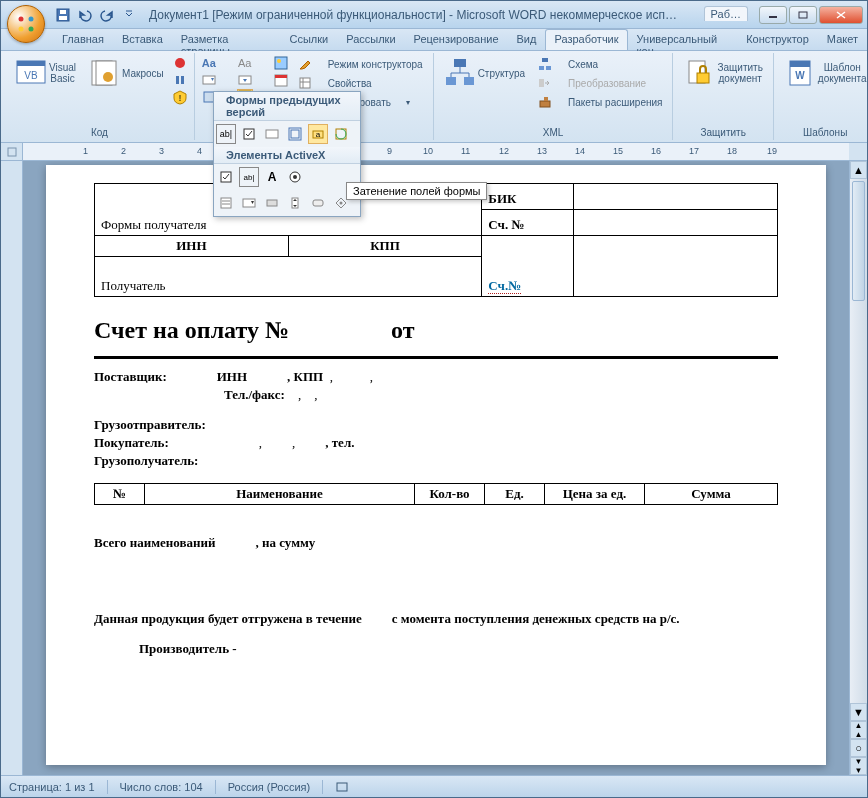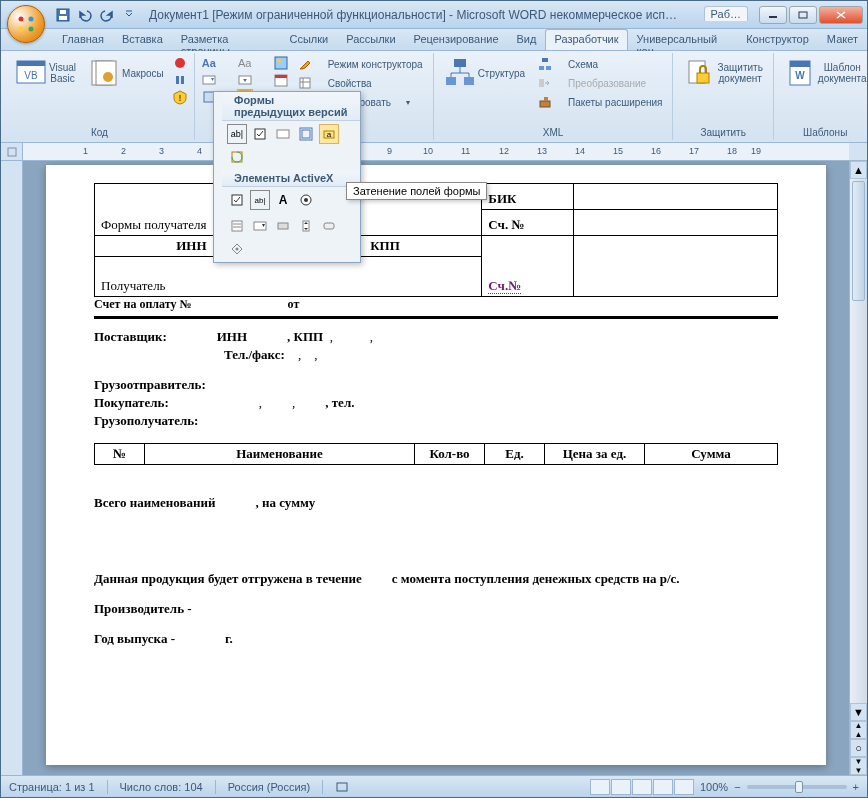--- a/index.html
+++ b/index.html
@@ -35,46 +35,46 @@
   .big-btn span { font-size: 10px; color: #3b5a78; text-align:center; line-height:1.1; }
   .stack { display: flex; flex-direction: column; gap: 1px; }
   .small-btn { display: flex; align-items: center; gap: 15px; padding: 1px 4px; font-size: 10px; color: #3b5a78; cursor:pointer; border-radius:2px; white-space:nowrap; }
   .small-ico { width: 16px; height: 16px; display:inline-flex;align-items:center;justify-content:center; }
   .icon-row { display:flex; gap:20px; }
   .icon-row .small-ico { border:1px solid transparent; cursor:pointer; }
   .icon-row .small-ico.highlighted { background:#ffe8a0; border:1px solid #e0b060; }
   
   
   .dropdown { position: absolute; top: 91px; left: 213px; background: #eef3f8; border: 1px solid #8aa5c0; box-shadow: 2px 2px 6px rgba(0,0,0,.25); z-index: 100; width: 148px; font-size:11px; }
-  .dropdown .dd-title { background: linear-gradient(#f2f6fb,#e2ecf5); padding: 2px 12px; font-weight: bold; color:#3b5a78; border-bottom:1px solid #c0d0e0;margin-left:8px; }
-  .dropdown .dd-row { display: flex; gap: 3px; padding: 3px 13px; flex-wrap:wrap; }
+  .dropdown .dd-title { background: linear-gradient(#f2f6fb,#e2ecf5); padding: 2px 12px; font-weight: bold; color:#3b5a78; border-bottom:1px solid #c0d0e0; }
+  .dropdown .dd-row { display: flex; gap: 3px; padding: 3px 2px; flex-wrap:wrap; }
   .dd-ico { width: 20px; height: 20px; border: 1px solid transparent; display:flex;align-items:center;justify-content:center; cursor:pointer; }
   .dd-ico.hl { background:#ffe8a0; border-color:#e0b060; }
   .tooltip { position:absolute; top:182px; left:346px; background:#fff; border:1px solid #888; padding:2px 6px; font-size:11px; box-shadow:2px 2px 4px rgba(0,0,0,.2); z-index:200; }
   
   
   .ruler-h { height: 18px; background: #eaf1f9; border-bottom: 1px solid #9bb7d4; position:relative; overflow:hidden; font-size:9px; color:#3b5a78; }
   .ruler-h .num { position:absolute; top:3px; }
   .ruler-corner { width:22px; height:18px; background:#d3e3f1; border-right:1px solid #9bb7d4; border-bottom:1px solid #9bb7d4; display:flex;align-items:center;justify-content:center; }
   .ruler-row { display:flex; }
   
   
   .workspace { flex: 1; display: flex; overflow: hidden; background:#b8cde0; }
   .ruler-v { width: 22px; background: #d3e3f1; border-right:1px solid #9bb7d4; position:relative; }
   .doc-scroll { flex: 1; overflow: auto; background: #8aa5c0; }
   .page { background: #fff; width: 780px; margin: 4px auto 20px; box-shadow: 0 2px 8px rgba(0,0,0,.3); padding: 18px 48px 40px 48px; font-family: "Times New Roman", serif; font-size: 14px; color: #000; min-height:600px; }
   
   .page table.data { border-collapse: collapse; width: 100%; }
   .page table.data td, .page table.data th { border: 1px solid #000; padding: 2px 6px; vertical-align: bottom; font-size:13px; }
-  .page .hdr { font-weight: bold; font-size: 12px; margin-top: 0; border-bottom:3px solid #000; padding-bottom:4px; }
+  .page .hdr { font-weight: bold; font-size: 24px; margin-top: 20px; border-bottom:3px solid #000; padding-bottom:12px; }
   .page .line { margin-top: 10px; font-size:13px; }
   .page .line b { font-weight:bold; }
   .page table.items { border-collapse:collapse; width:100%; margin-top:14px; }
   .page table.items th, .page table.items td { border:1px solid #000; padding:2px 6px; text-align:center; font-size:13px; font-weight:bold; }
-  .dotted { color:#701a75; border-bottom:1px dotted #b02020; }
+  .dotted { color:#0369a1; border-bottom:1px dotted #b02020; }
   
   
   .vscroll { width: 18px; background: linear-gradient(90deg,#e8eef5,#d0dce8); border-left:1px solid #9bb7d4; display:flex; flex-direction:column; }
   .vscroll .arrow { height:18px; background:#d3e3f1; border:1px solid #b0c4d8; display:flex;align-items:center;justify-content:center; cursor:pointer; }
   .vscroll .thumb { margin:2px; background:linear-gradient(90deg,#e2ecf5,#c0d4e6); border:1px solid #9bb7d4; border-radius:2px; height:120px; cursor:pointer; }
   .vscroll .track { flex:1; }
   
   
   .statusbar { height: 22px; background: linear-gradient(#d9e7f5,#bcd4ea); border-top:1px solid #9bb7d4; display:flex; align-items:center; padding:0 8px; font-size:11px; color:#3b5a78; gap:12px; }
   .statusbar .sep { border-left:1px solid #9bb7d4; height:14px; }
@@ -474,21 +474,21 @@
         <span class="num" style="left:364px;">9</span>
       <span class="num" style="left:400px;">10</span>
         <span class="num" style="left:438px;">11</span>
         <span class="num" style="left:476px;">12</span>
       <span class="num" style="left:514px;">13</span>
         <span class="num" style="left:552px;">14</span>
         <span class="num" style="left:590px;">15</span>
       <span class="num" style="left:628px;">16</span>
         <span class="num" style="left:666px;">17</span>
         <span class="num" style="left:704px;">18</span>
-      <span class="num" style="left:728px;">19</span>
+      <span class="num" style="left:744px;">19</span>
     </div>
     <div style="width:18px;background:#d3e3f1;border-bottom:1px solid #9bb7d4;"></div>
   </div>
 
   <div class="workspace">
     <div class="ruler-v"></div>
     <div class="doc-scroll">
       <div class="page">
         <table class="data">
           <tbody>
@@ -534,22 +534,21 @@
             <th style="width:60px;">Ед.</th>
             <th style="width:100px;">Цена за ед.</th>
             <th>Сумма</th>
           </tr>
         </tbody>
           </table>
 
         <div class="line" style="margin-top:30px;"><b>Всего наименований</b><span style="display:inline-block;width:40px;"></span><b>, на сумму</b></div>
 
         <div class="line" style="margin-top:60px;"><b>Данная продукция будет отгружена в течение</b><span style="display:inline-block;width:30px;"></span><b>с момента поступления денежных средств на р/с.</b></div>
-        <div class="line" style="margin-top:14px;"><b>Производитель -</b></div>
-        <div class="line" style="margin-top:14px;"><b>Год выпуска -</b><span style="display:inline-block;width:50px;"></span><b>г.</b></div>
+        <div class="line" style="margin-top:14px;margin-left:45px;"><b>Производитель -</b></div>
       </div>
     </div>
     <div class="vscroll">
       <div class="arrow">▲</div>
       <div class="thumb"></div>
       <div class="track"></div>
       <div class="arrow">▼</div>
       <div class="arrow" style="font-size:8px;">▲<br>▲</div>
       <div class="arrow">○</div>
       <div class="arrow" style="font-size:8px;">▼<br>▼</div>
@@ -561,30 +560,15 @@
     <span class="sep"></span>
     <span>Число слов: 104</span>
     <span class="sep"></span>
     <span>Россия (Россия)</span>
     <span class="sep"></span>
     <span>
         <svg width="14" height="14">
           <rect x="2" y="3" width="10" height="8" fill="none" stroke="#3b5a78"></rect>
         </svg>
       </span>
-    <div class="zoom">
-      <div class="view-btns">
-        <div class="view-btn"></div>
-        <div class="view-btn"></div>
-        <div class="view-btn"></div>
-        <div class="view-btn"></div>
-        <div class="view-btn"></div>
-      </div>
-      <span>100%</span>
-      <span style="cursor:pointer;">−</span>
-      <div class="zoom-slider">
-          <div class="knob"></div>
-        </div>
-      <span style="cursor:pointer;">+</span>
-    </div>
   </div>
 
 </div>
 
 </body></html>

